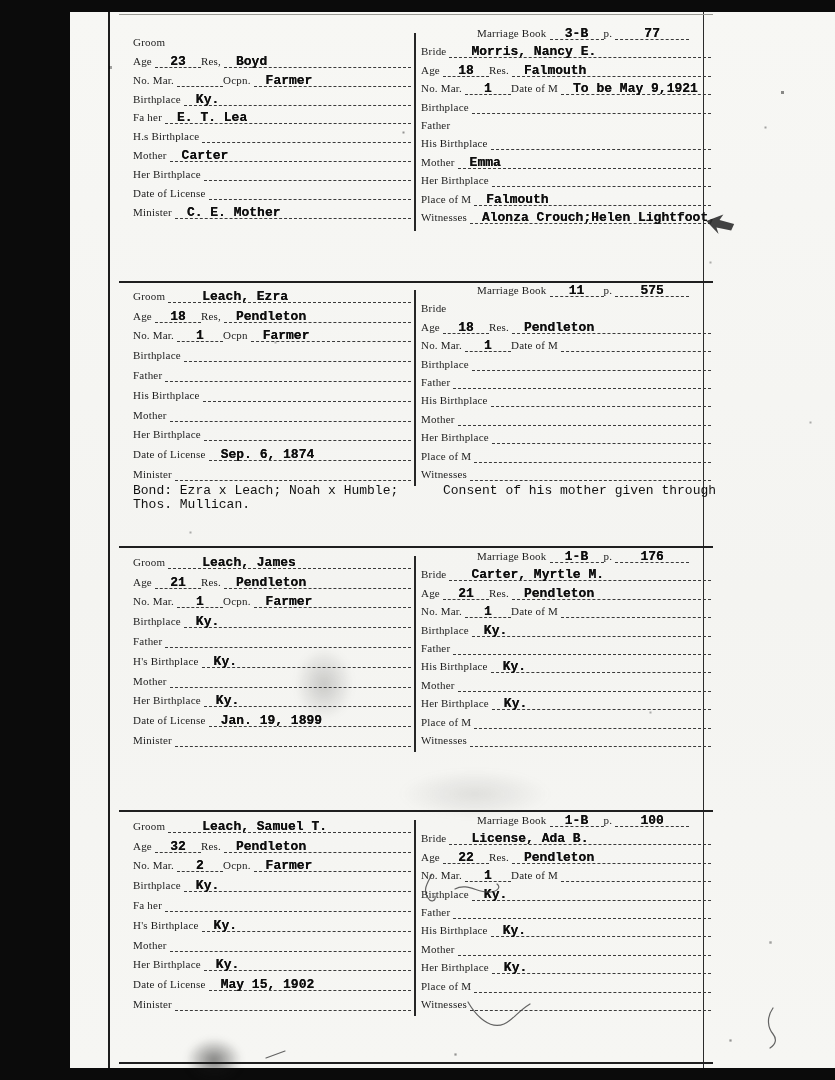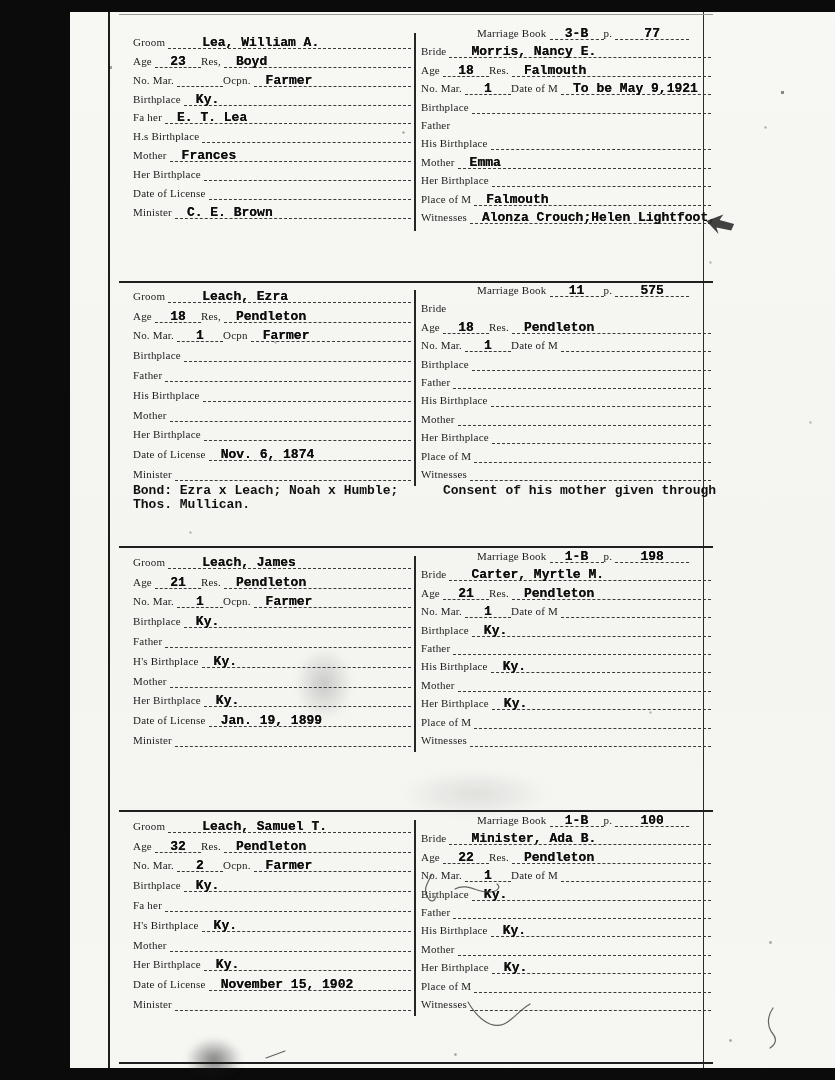--- a/index.html
+++ b/index.html
@@ -33,21 +33,21 @@
   .fill{flex:1 1 auto;min-width:0;border-bottom:1.6px dashed #3a3a3a;position:relative;height:15px;}
   .fill .val{position:absolute;left:12px;bottom:-2px;white-space:nowrap;
              font-family:"Liberation Mono","DejaVu Sans Mono",monospace;
              font-weight:700;font-size:13px;color:#0e0e0e;text-shadow:0 0 .5px #222;}
   .fill.c .val{left:50%;transform:translateX(-50%);}
   .groom .row:nth-child(1) .val{left:34px;}
   .bride .row:nth-child(2) .val{left:22px;}
   
   .note{position:absolute;left:14px;top:204px;width:578px;
         font-family:"Liberation Mono","DejaVu Sans Mono",monospace;
-        font-weight:700;font-size:13px;color:#101010;line-height:13.5px;}
+        font-weight:400;font-size:13px;color:#101010;line-height:13.5px;}
   .note .nl1{position:relative;height:13.5px;}
   .note .nr{position:absolute;left:310px;top:0;white-space:nowrap;}
   
   .smudge{position:absolute;pointer-events:none;filter:blur(3px);}
   .sm1{left:225px;top:636px;width:58px;height:72px;
        background:radial-gradient(closest-side,rgba(70,70,70,.25),rgba(70,70,70,0));}
   .sm2{left:116px;top:1026px;width:56px;height:44px;
        background:radial-gradient(closest-side,rgba(25,25,25,.55),rgba(25,25,25,0));}
   .sm3{left:330px;top:758px;width:150px;height:48px;
        background:radial-gradient(closest-side,rgba(110,110,110,.16),rgba(110,110,110,0));}
@@ -65,23 +65,20 @@
 
 <div class="scan">
   <div class="paper">
     <div class="vrule left"></div>
     <div class="vrule right"></div>
 
     <section class="card card1">
       <div class="col groom">
           <div class="row">
             <span class="lbl">Groom</span>
-            <span class="fill">
-              <span class="val">Lea, William A.</span>
-            </span>
           </div>
           <div class="row">
             <span class="lbl">Age</span>
             <span class="fill c" style="flex: 0 0 46px;">
               <span class="val">23</span>
             </span>
             <span class="lbl">Res,</span>
             <span class="fill">
               <span class="val">Boyd</span>
             </span>
@@ -110,39 +107,39 @@
           </div>
           <div class="row">
             <span class="lbl">H.s Birthplace</span>
             <span class="fill">
               <span class="val"></span>
             </span>
           </div>
           <div class="row">
             <span class="lbl">Mother</span>
             <span class="fill">
-              <span class="val">Frances</span>
+              <span class="val">Carter</span>
             </span>
           </div>
           <div class="row">
             <span class="lbl">Her Birthplace</span>
             <span class="fill">
               <span class="val"></span>
             </span>
           </div>
           <div class="row">
             <span class="lbl">Date of License</span>
             <span class="fill">
               <span class="val"></span>
             </span>
           </div>
           <div class="row">
             <span class="lbl">Minister</span>
             <span class="fill">
-              <span class="val">C. E. Brown</span>
+              <span class="val">C. E. Mother</span>
             </span>
           </div>
         </div>
       <div class="vdiv"></div>
       <div class="col bride">
           <div class="row header">
             <span class="lbl">Marriage Book</span>
             <span class="fill c" style="flex: 0 0 54px;">
               <span class="val">3-B</span>
             </span>
@@ -273,21 +270,21 @@
           </div>
           <div class="row">
             <span class="lbl">Her Birthplace</span>
             <span class="fill">
               <span class="val"></span>
             </span>
           </div>
           <div class="row">
             <span class="lbl">Date of License</span>
             <span class="fill">
-              <span class="val">Nov. 6, 1874</span>
+              <span class="val">Sep. 6, 1874</span>
             </span>
           </div>
           <div class="row">
             <span class="lbl">Minister</span>
             <span class="fill">
               <span class="val"></span>
             </span>
           </div>
         </div>
       <div class="vdiv"></div>
@@ -450,21 +447,21 @@
         </div>
       <div class="vdiv"></div>
       <div class="col bride">
           <div class="row header">
             <span class="lbl">Marriage Book</span>
             <span class="fill c" style="flex: 0 0 54px;">
               <span class="val">1-B</span>
             </span>
             <span class="lbl">p.</span>
             <span class="fill c" style="flex: 0 0 74px;">
-              <span class="val">198</span>
+              <span class="val">176</span>
             </span>
           </div>
           <div class="row">
             <span class="lbl">Bride</span>
             <span class="fill">
               <span class="val">Carter, Myrtle M.</span>
             </span>
           </div>
           <div class="row">
             <span class="lbl">Age</span>
@@ -585,21 +582,21 @@
           </div>
           <div class="row">
             <span class="lbl">Her Birthplace</span>
             <span class="fill">
               <span class="val">Ky.</span>
             </span>
           </div>
           <div class="row">
             <span class="lbl">Date of License</span>
             <span class="fill">
-              <span class="val">November 15, 1902</span>
+              <span class="val">May 15, 1902</span>
             </span>
           </div>
           <div class="row">
             <span class="lbl">Minister</span>
             <span class="fill">
               <span class="val"></span>
             </span>
           </div>
         </div>
       <div class="vdiv"></div>
@@ -610,21 +607,21 @@
               <span class="val">1-B</span>
             </span>
             <span class="lbl">p.</span>
             <span class="fill c" style="flex: 0 0 74px;">
               <span class="val">100</span>
             </span>
           </div>
           <div class="row">
             <span class="lbl">Bride</span>
             <span class="fill">
-              <span class="val">Minister, Ada B.</span>
+              <span class="val">License, Ada B.</span>
             </span>
           </div>
           <div class="row">
             <span class="lbl">Age</span>
             <span class="fill c" style="flex: 0 0 46px;">
               <span class="val">22</span>
             </span>
             <span class="lbl">Res.</span>
             <span class="fill">
               <span class="val">Pendleton</span>

